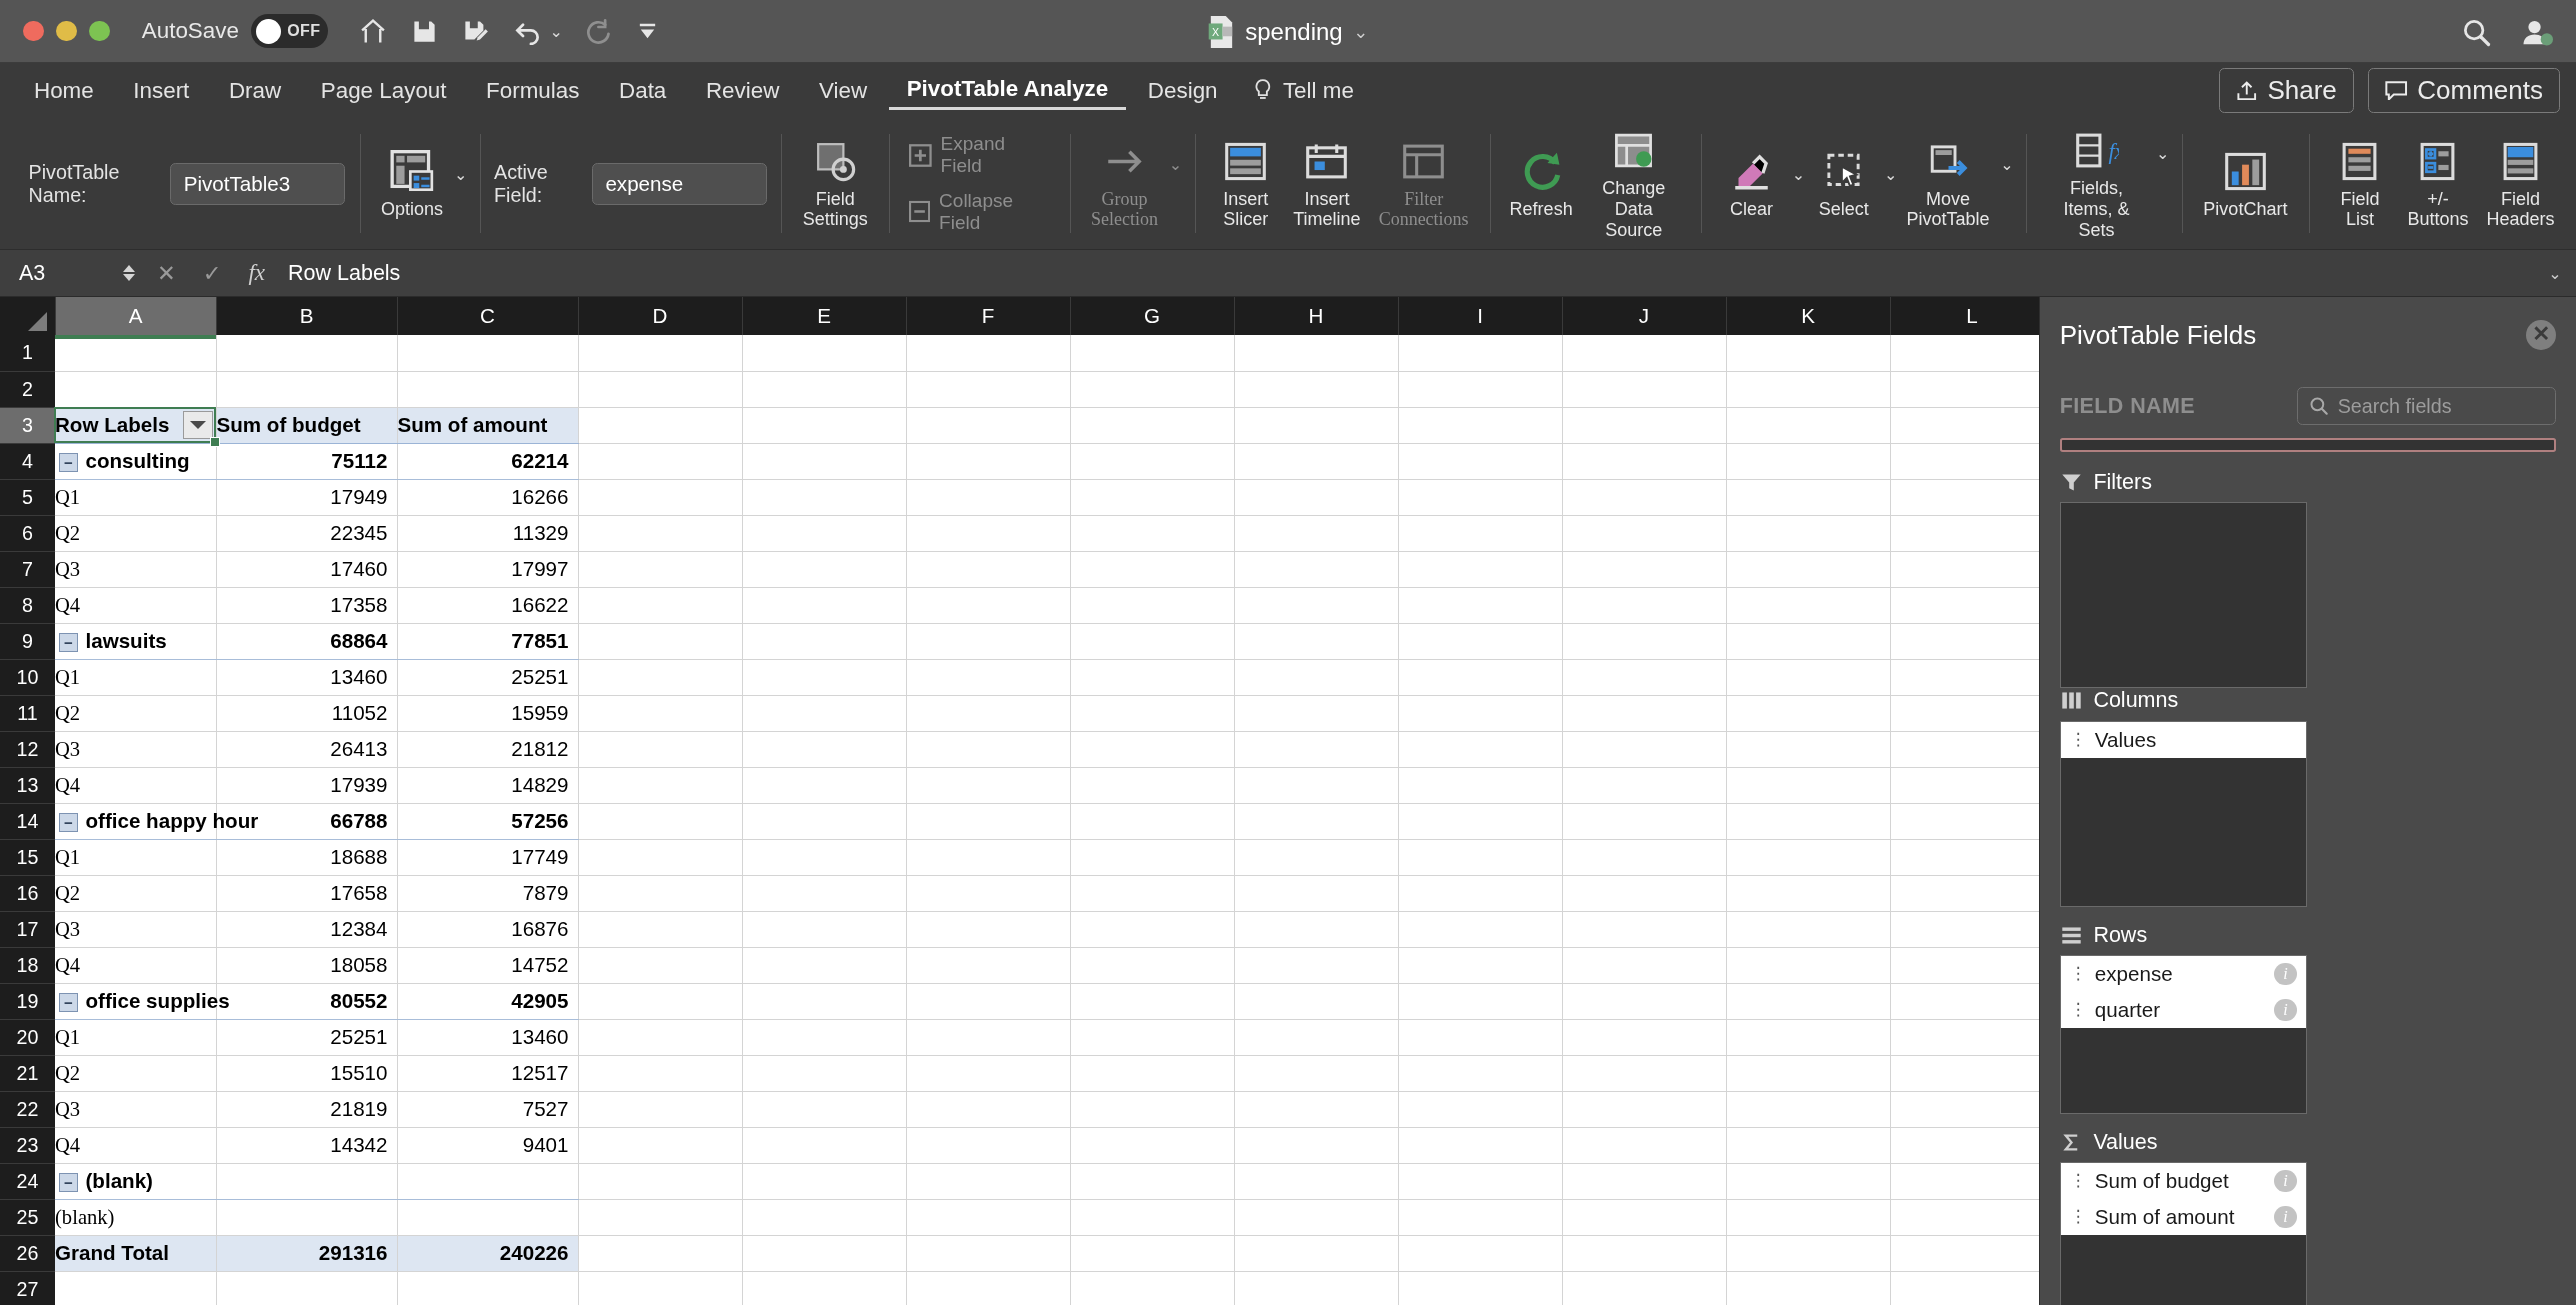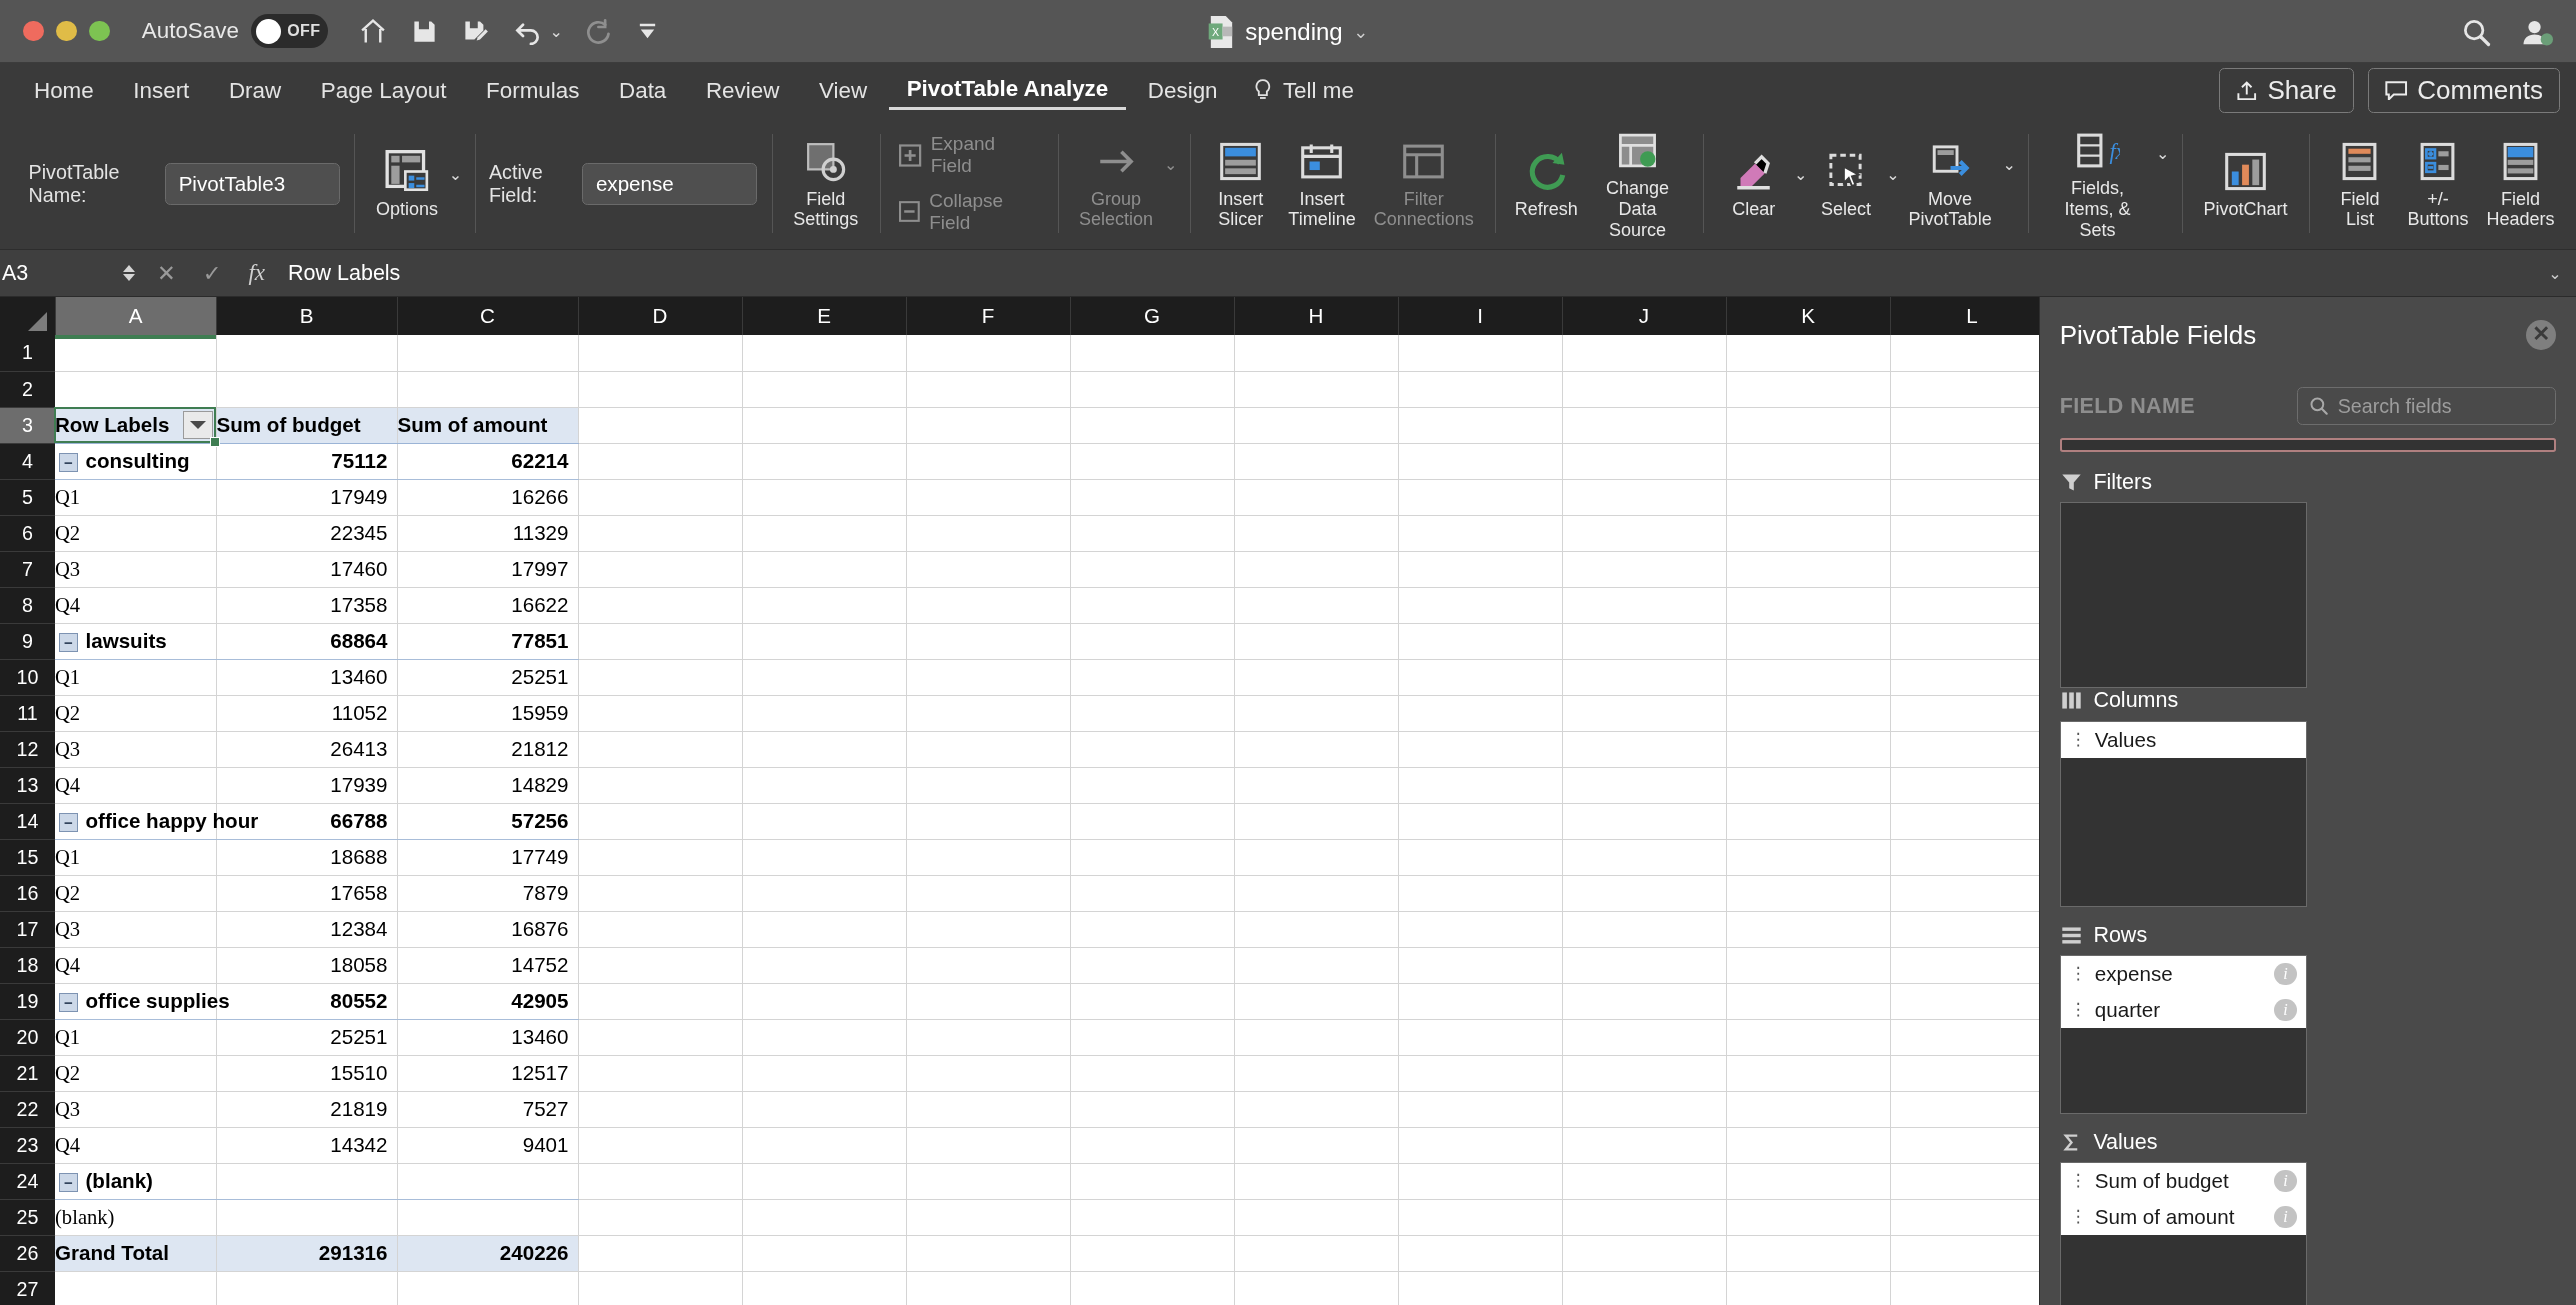--- a/index.html
+++ b/index.html
@@ -71,39 +71,39 @@
   .rgroup + .rgroup::before {
     content: ""; position: absolute; left: 0; top: 16px; bottom: 16px; width: 0.9px; background: #555;
   }
   .rbtn {
     display: flex; flex-direction: column; align-items: center; justify-content: flex-start;
     color: #e8e8e8; font-size: 18px; line-height: 1.15; padding: 5.4px 9px; min-width: 77px;
     text-align: center;
   }
   .rbtn .glyph { height: 48px; display: flex; align-items: center; justify-content: center; }
   .rbtn .lbl { margin-top: 3.6px; white-space: pre-line; }
-  .rbtn.dim { color: #8e8e8e; }
+  .rbtn.dim { color: #8e8e8e; font-family: Liberation Serif, serif; }
   .namecol { display: flex; flex-direction: row; justify-content: center; gap: 10.7px; padding: 0 14.3px; }
   .namecol .cap { color: #e4e4e4; font-size: 19.7px; }
   .inputbox {
     background: #4f4f4f; border: 0.9px solid #6a6a6a; border-radius: 5.4px;
     color: #ffffff; font-size: 20.6px; padding: 8px 12.5px; width: 175px;
   }
   .withchev { display: flex; align-items: flex-start; }
   .chev { color: #d8d8d8; font-size: 16px; margin-top: 23px; margin-left: 1.8px; }
   .stacked { display: flex; flex-direction: column; justify-content: center; gap: 1.8px; }
   .stacked .srow { display: flex; align-items: center; gap: 9px; color: #8e8e8e; font-size: 19px; padding: 5.4px 7.2px; }
 
   
   .fbar {
     height: 47px; background: #3f3f3f; display: flex; align-items: center;
     flex: none; border-bottom: 0.9px solid #2b2b2b; position: relative;
   }
   .namebox {
-    width: 118px; height: 47px; display: flex; align-items: center; padding-left: 2px;
+    width: 118px; height: 47px; display: flex; align-items: center; padding-left: 19px;
     color: #ffffff; font-size: 21.5px;
   }
   .spin { display: flex; flex-direction: column; gap: 2.7px; margin-left: 5.4px; }
   .spin i { border-left: 6.3px solid transparent; border-right: 6.3px solid transparent; }
   .spin .up { border-bottom: 7.2px solid #d5d5d5; }
   .spin .dn { border-top: 7.2px solid #d5d5d5; }
   .fb-icons { display: flex; align-items: center; gap: 27px; margin-left: 21.5px; color: #9a9a9a; font-size: 22.4px; }
   .fx { font-style: italic; font-family: "Liberation Serif", serif; font-size: 23px; color: #d0d0d0; }
   .fcontent { margin-left: 23px; color: #ffffff; font-size: 21.5px; }
   .fbar-chev { position: absolute; right: 14.3px; color: #c9c9c9; font-size: 16px; }

